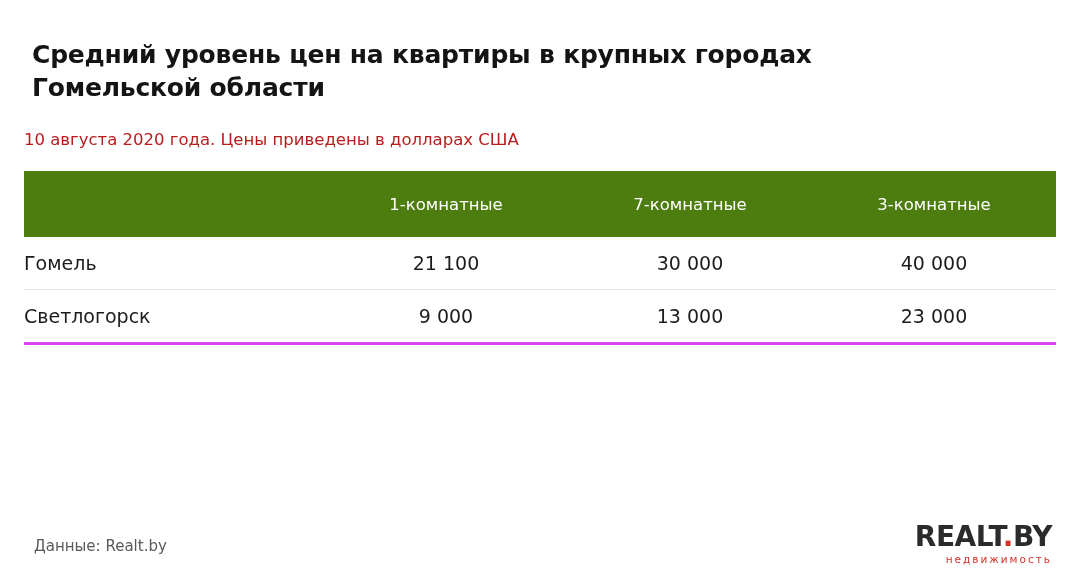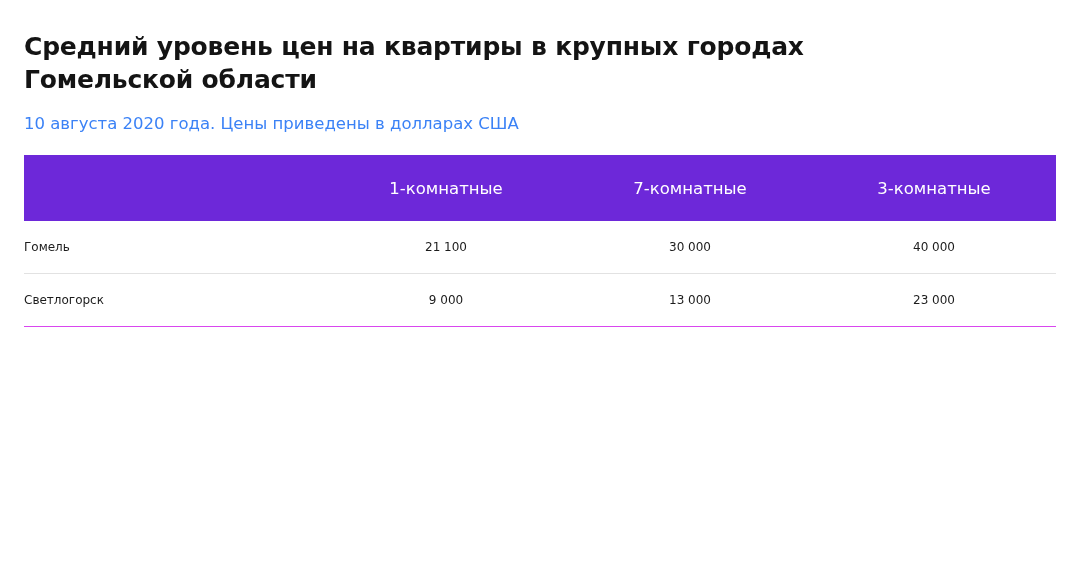--- a/index.html
+++ b/index.html
@@ -15,68 +15,68 @@
     overflow: hidden;
   }
   .page {
     position: relative;
     width: 1080px;
     height: 585px;
     box-sizing: border-box;
     padding: 0 24px;
   }
   .title {
-    margin: 0;
+    margin: 8px;
     padding-top: 30px;
     font-size: 25px;
     line-height: 1.32;
     font-weight: bold;
     letter-spacing: -0.2px;
     color: #141414;
     max-width: 900px;
   }
   .subtitle {
     margin: 0;
     padding-top: 18px;
     font-size: 16.5px;
-    color: #3b82f6;
+    color: #b91c1c;
     font-weight: normal;
   }
   .table {
     margin-top: 22px;
     width: 1032px;
     border-collapse: collapse;
     table-layout: fixed;
   }
   .table thead th {
-    background: #6d28d9;
+    background: #4d7c0f;
     color: #ffffff;
     font-size: 16.5px;
     font-weight: normal;
     height: 66px;
     vertical-align: middle;
     padding: 0;
   }
   .th-city {
     width: 300px;
   }
   .th-val {
     width: 244px;
     text-align: center;
   }
   .table tbody td {
     height: 52px;
-    font-size: 12px;
+    font-size: 19px;
     color: #1c1c1c;
     border-bottom: 1px solid #e2e2e2;
     padding: 0;
     vertical-align: middle;
   }
   .table tbody tr:last-child td {
-    border-bottom: 1px solid #d946ef;
+    border-bottom: 3px solid #d946ef;
     margin-left: 12px;
   }
   .td-city {
     padding-left: 44px;
   }
   .td-val {
     text-align: center;
   }
   .footer {
     position: absolute;
@@ -141,14 +141,23 @@
       </tr>
       <tr>
         <td class="td-city">Светлогорск</td>
         <td class="td-val">9 000</td>
         <td class="td-val">13 000</td>
         <td class="td-val">23 000</td>
       </tr>
     </tbody>
   </table>
 
+  <div class="footer">
+    <div class="source">Данные: Realt.by</div>
+    <div class="logo">
+      <div class="logo-main">
+        <span>REALT</span><span class="dot">.</span><span>BY</span>
+      </div>
+      <div class="logo-sub">недвижимость</div>
+    </div>
+  </div>
 
 </div>
 
 </body></html>

